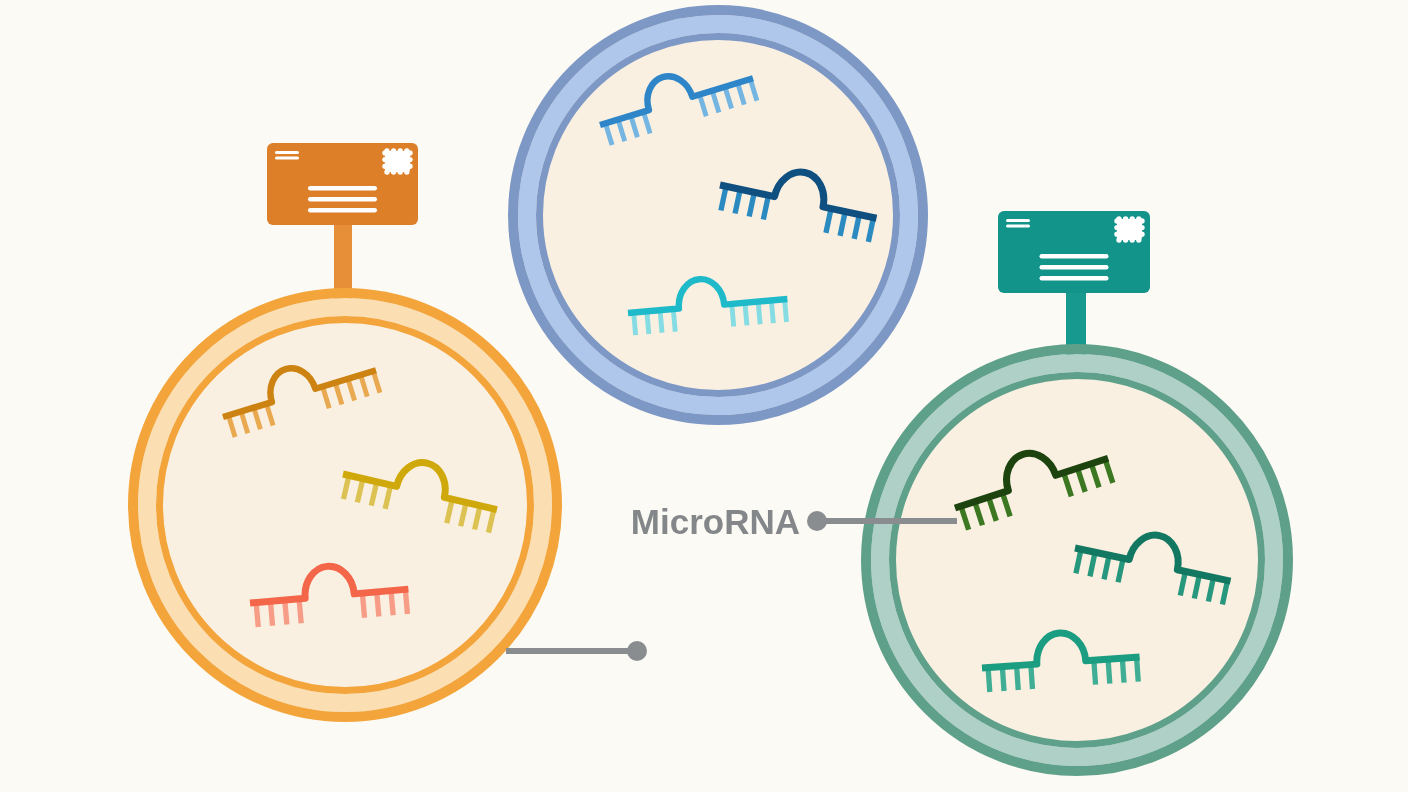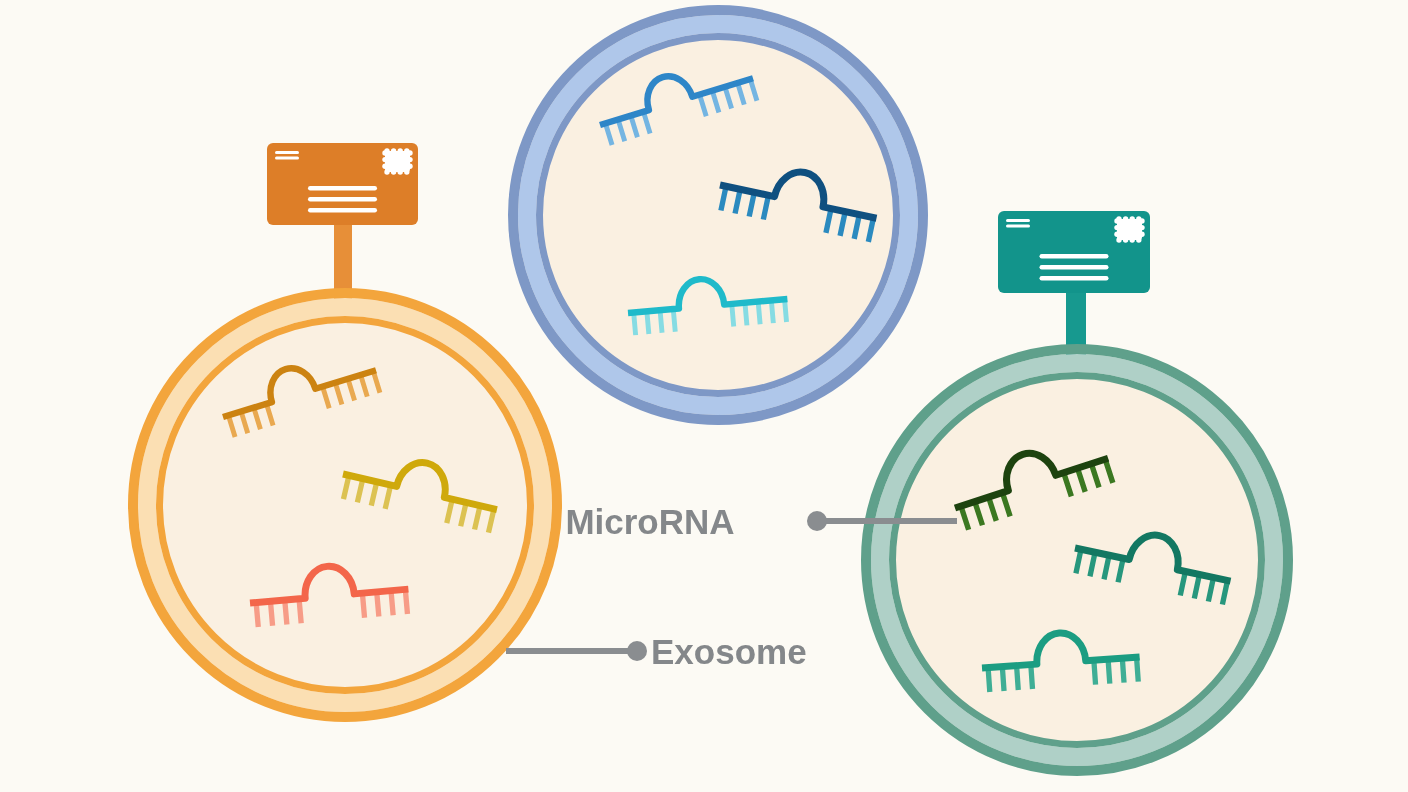--- a/index.html
+++ b/index.html
@@ -132,16 +132,15 @@
       <g>
         <line x1="957" y1="521" x2="817" y2="521" stroke="#8A8D90" stroke-width="6"></line>
         <circle cx="817" cy="521" r="10" fill="#8A8D90"></circle>
       </g>
       <g>
         <line x1="506" y1="651" x2="637" y2="651" stroke="#8A8D90" stroke-width="6"></line>
         <circle cx="637" cy="651" r="10" fill="#8A8D90"></circle>
       </g>
     </svg>
 
-  <div class="label" id="label-microrna" style="color: rgb(132, 135, 138); left: 500px; width: 300px; text-align: center; top: 503.5px;">MicroRNA</div>
+  <div class="label" id="label-microrna" style="color: rgb(132, 135, 138); left: 500px; width: 300px; text-align: right; top: 503.5px;">MicroRNA</div>
 
-  <div class="label" id="label-exosome" style="color: rgb(132, 135, 138); left: 651px; top: 633.5px;">Exosome</div>
 </div>
 
 </body></html>

